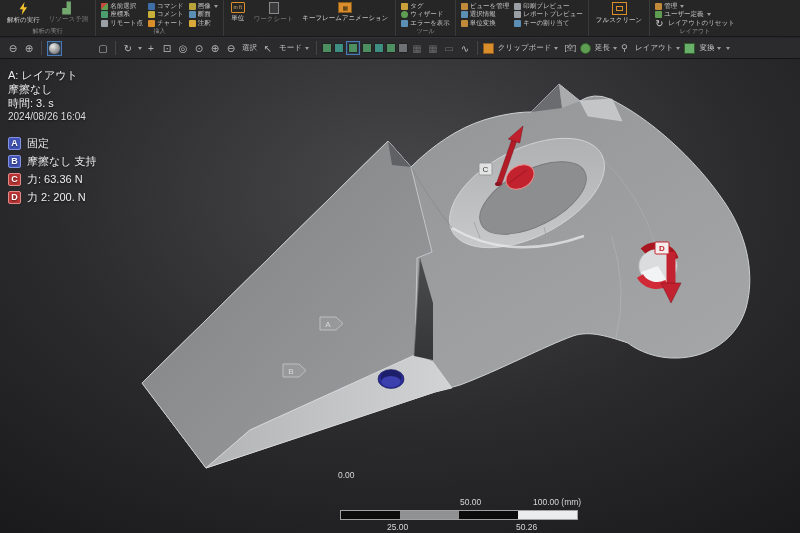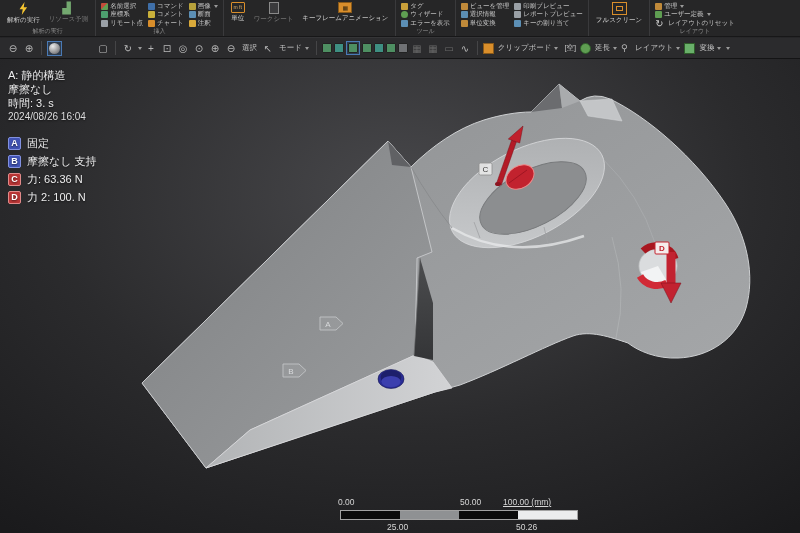--- a/index.html
+++ b/index.html
@@ -435,50 +435,50 @@
     </span>
     <span class="ic-conv"></span>
     <span class="t2text">
       <span>変換</span>
       <span class="caret"></span>
     </span>
     <span class="caret"></span>
   </div>
 
   <div class="anno">
-    <div>A: 静的構造</div>
+    <div>A: レイアウト</div>
     <div>摩擦なし</div>
     <div>時間: 3. s</div>
     <div class="ts">2024/08/26 16:04</div>
 
     <div class="legend">
       <div class="lrow">
         <span class="badge blue">A</span>
         <span>固定</span>
       </div>
       <div class="lrow">
         <span class="badge blue">B</span>
         <span>摩擦なし 支持</span>
       </div>
       <div class="lrow">
         <span class="badge red">C</span>
         <span>力: 63.36 N</span>
       </div>
       <div class="lrow">
         <span class="badge red">D</span>
-        <span>力 2: 100. N</span>
+        <span>力 2: 200. N</span>
       </div>
     </div>
   </div>
 
   <div class="ruler">
     <div class="seg s1"></div>
     <div class="seg s2"></div>
     <div class="seg s3"></div>
     <div class="seg s4"></div>
   </div>
-  <span class="rlabel" style="left:338px; top:497px;">0.00</span>
+  <span class="rlabel" style="left:338px; top:470px;">0.00</span>
   <span class="rlabel" style="left:445px; top:497px;padding-left:15px;">50.00</span>
-  <span class="rlabel" style="left:503px; top:497px;text-decoration:underline;">100.00 (mm)</span>
+  <span class="rlabel" style="left:533px; top:497px;">100.00 (mm)</span>
   <span class="rlabel" style="left:387px; top:522px;">25.00</span>
   <span class="rlabel" style="left:516px; top:522px;">50.26</span>
 
 </div>
 
 </body></html>

